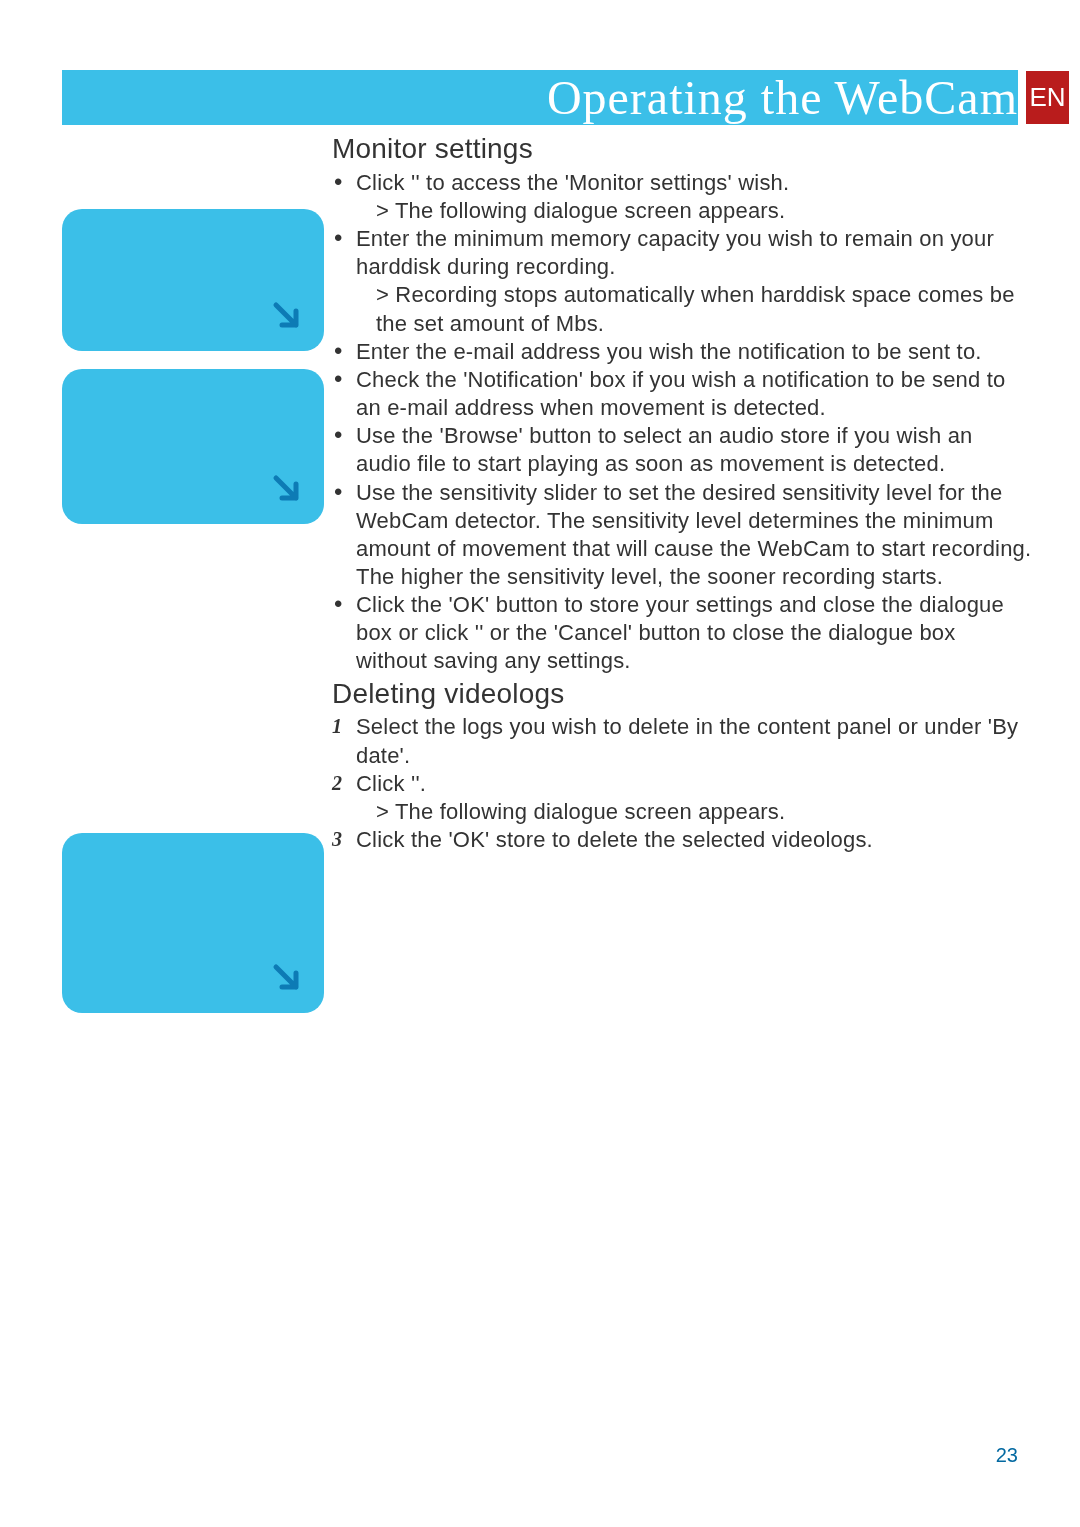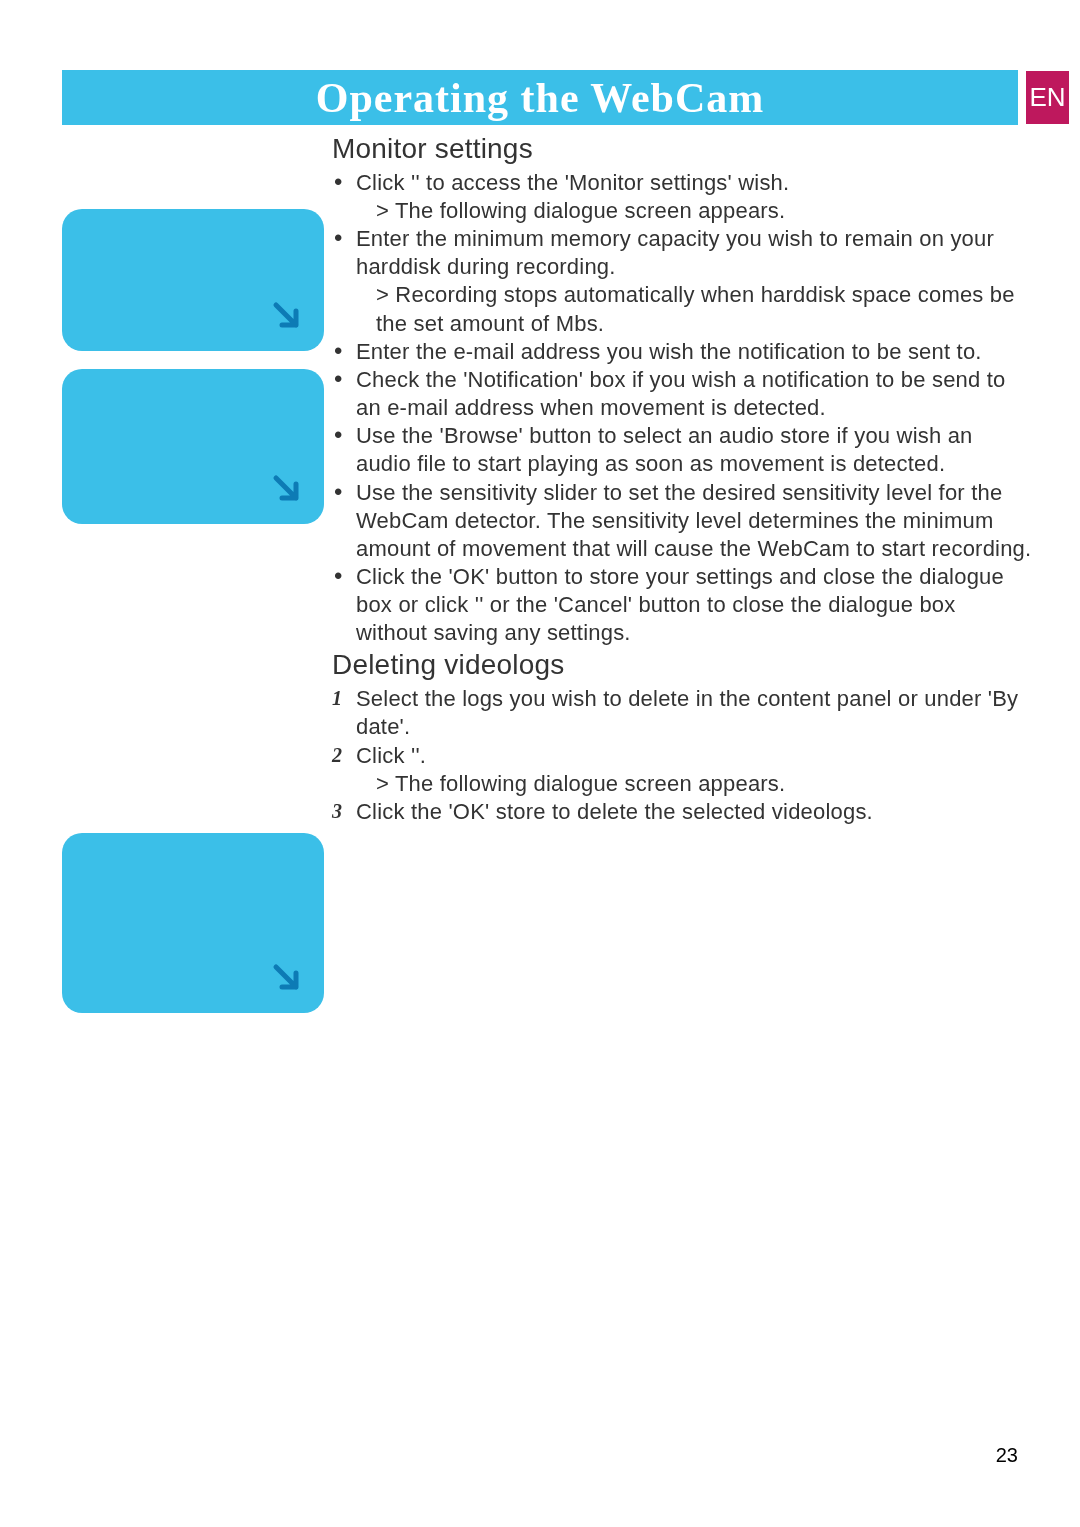--- a/index.html
+++ b/index.html
@@ -9,30 +9,30 @@
   .header-bar {
     position: absolute;
     left: 62px; top: 70px;
     width: 956px; height: 55px;
     background: #3bbfe8;
     display: flex; align-items: center;
   }
   .header-title {
     position: absolute;
     left: 0; right: 0;
-    text-align: center;
-    color: #fff; font-size: 42px; font-weight: 700;
+    text-align: right;
+    color: #fff; font-size: 48px; font-weight: 400;
     letter-spacing: 1px;
     font-family: Georgia, "Times New Roman", serif;
   }
   .lang-badge {
     position: absolute;
     left: 1026px; top: 71px;
     width: 43px; height: 53px;
-    background: #be185d;
+    background: #b91c1c;
     color: #fff;
     display: flex; align-items: center; justify-content: center;
     font-size: 26px;
   }
 
   .left-col {
     position: absolute;
     left: 62px; top: 209px;
     width: 262px;
   }
@@ -81,21 +81,21 @@
   .numlist > li { position: relative; margin: 0; }
   .numlist > li .num {
     position: absolute; left: -24px; top: 1px;
     font-family: Georgia, "Times New Roman", serif;
     font-style: italic; font-weight: bold; font-size: 20px;
   }
 
   .page-number {
     position: absolute;
     right: 62px; bottom: 60px;
-    font-size: 20px; color: #000000;
+    font-size: 20px; color: #0369a1;
   }
 </style>
 </head>
 <body>
 
 <div class="page">
 
   <div class="header-bar">
     <div class="header-title">Operating the WebCam</div>
   </div>
@@ -144,20 +144,21 @@
         <span>Enter the e-mail address you wish the notification to be sent to.</span>
       </li>
       <li>
         <span>Check the 'Notification' box if you wish a notification to be send to an e-mail address when movement is detected.</span>
       </li>
       <li>
         <span>Use the 'Browse' button to select an audio store if you wish an audio file to start playing as soon as movement is detected.</span>
       </li>
       <li>
         <span>Use the sensitivity slider to set the desired sensitivity level for the WebCam detector. The sensitivity level determines the minimum amount of movement that will cause the WebCam to start recording.</span>
+        <div>The higher the sensitivity level, the sooner recording starts.</div>
       </li>
       <li>
         <span>Click the 'OK' button to store your settings and close the dialogue box or click '</span><span>' or the 'Cancel' button to close the dialogue box without saving any settings.</span>
       </li>
     </ul>
 
     <div class="section2">
       <div class="section-heading">Deleting videologs</div>
       <ul class="numlist">
         <li>

